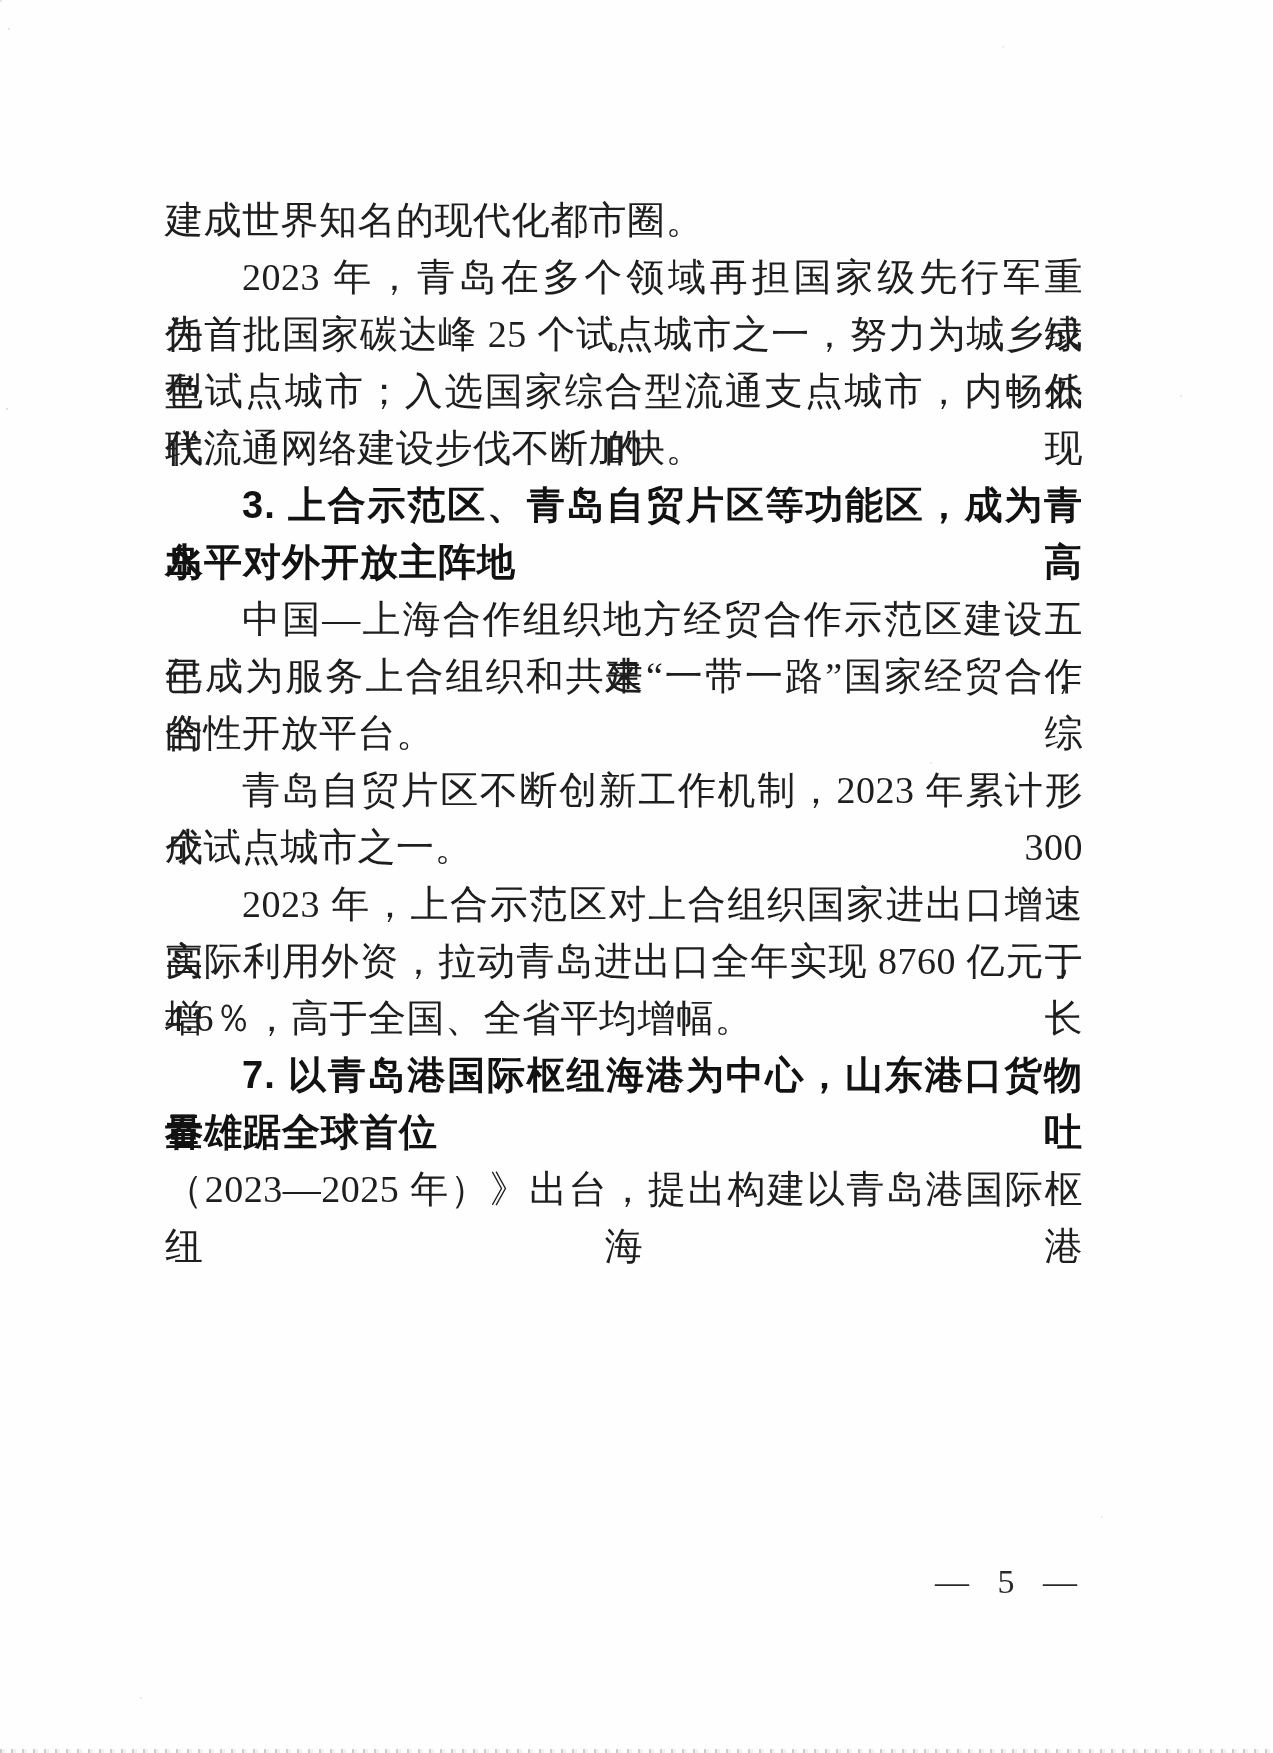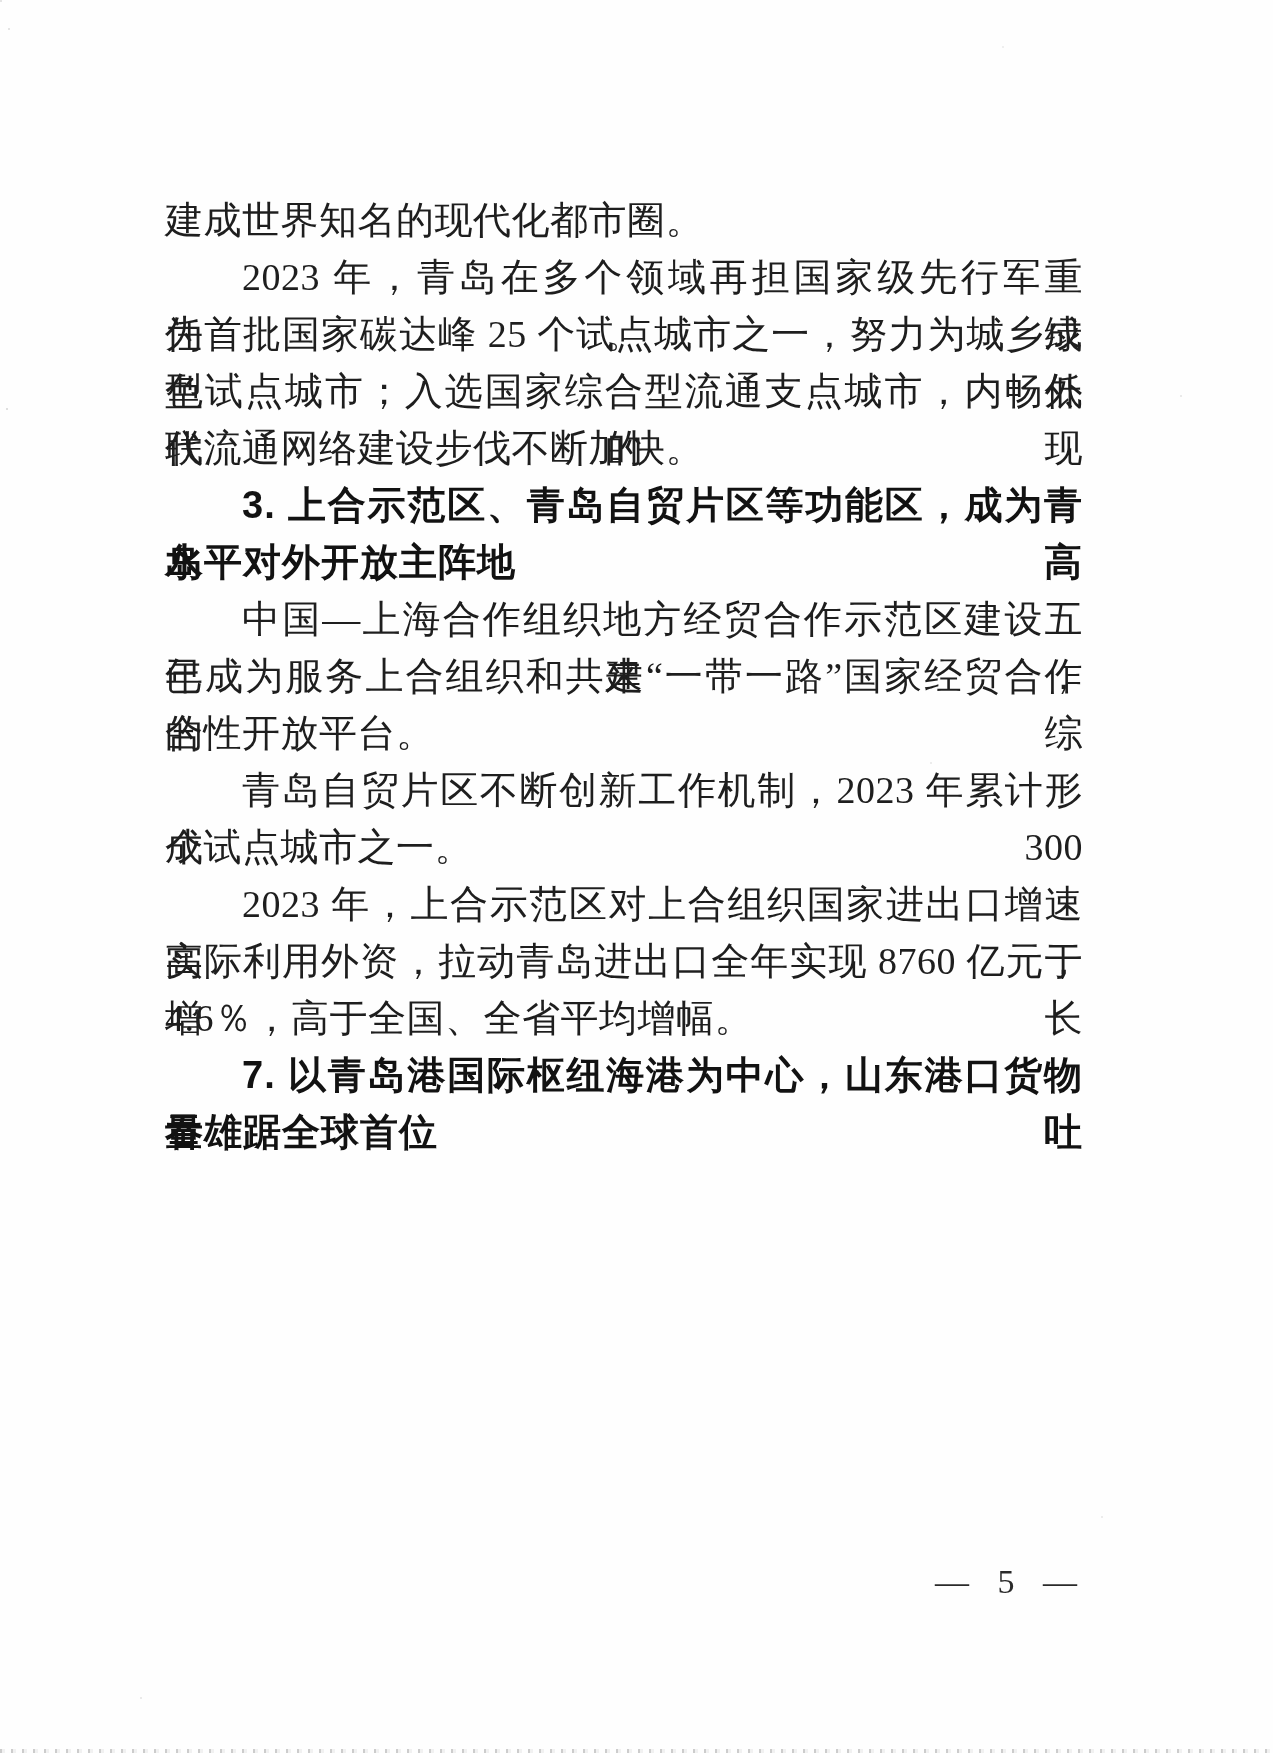--- a/index.html
+++ b/index.html
@@ -98,18 +98,19 @@
     <div class="line indent fill">中国—上海合作组织地方经贸合作示范区建设五年来，</div>
     <div class="line fill">已成为服务上合组织和共建“一带一路”国家经贸合作的综</div>
     <div class="line">合性开放平台。</div>
     <div class="line indent fill">青岛自贸片区不断创新工作机制，2023 年累计形成 300</div>
     <div class="line">个试点城市之一。</div>
     <div class="line indent fill">2023 年，上合示范区对上合组织国家进出口增速高于</div>
     <div class="line fill">实际利用外资，拉动青岛进出口全年实现 8760 亿元，增长</div>
     <div class="line">4.6％，高于全国、全省平均增幅。</div>
     <div class="line heading indent fill">7. 以青岛港国际枢纽海港为中心，山东港口货物吞吐</div>
     <div class="line heading">量雄踞全球首位</div>
+    <div class="line fill">（2023—2025 年）》出台，提出构建以青岛港国际枢纽海港</div>
   </div>
 
   <div class="footer">— 5 —</div>
 
   <div class="scan-edge"></div>
 </div>
 
 </body></html>

